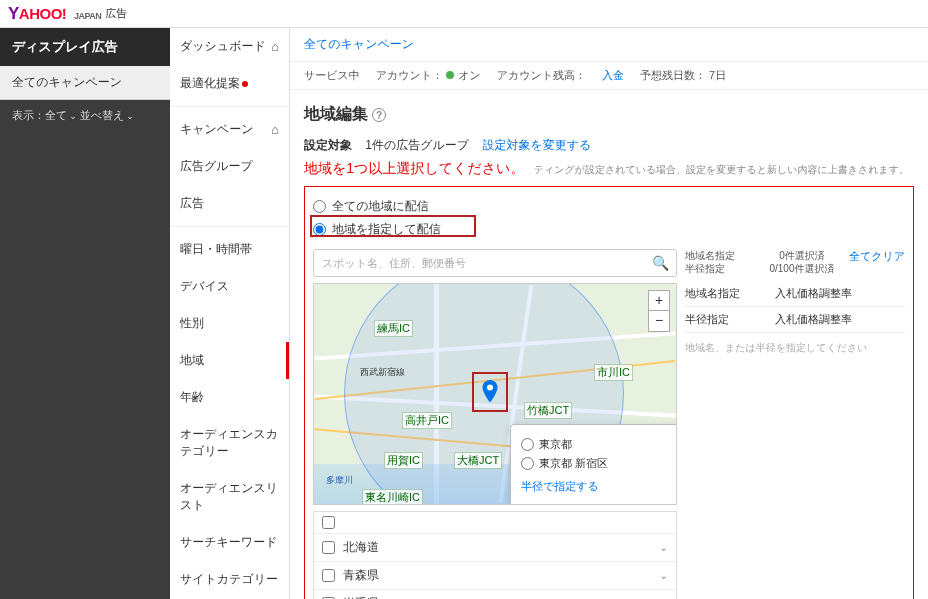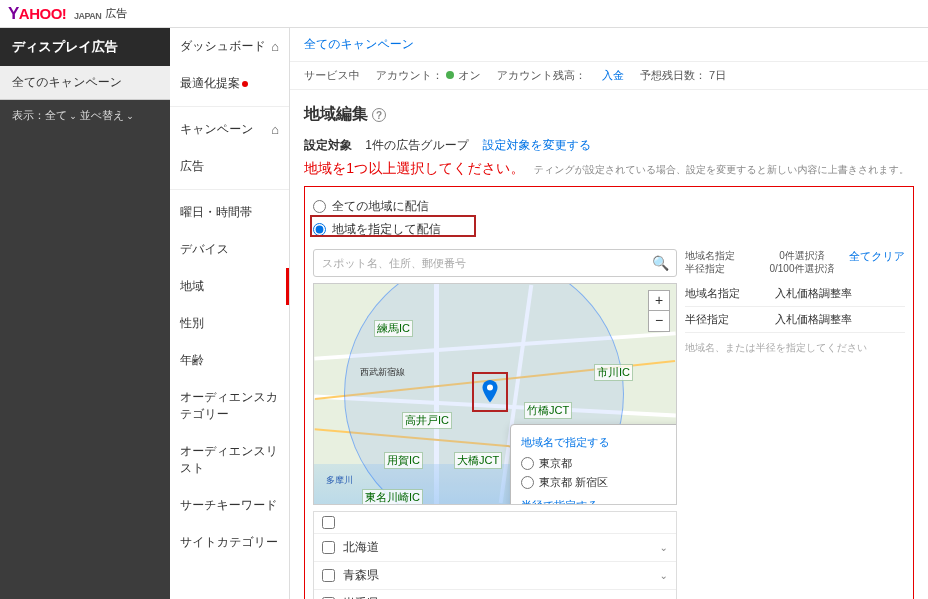--- a/index.html
+++ b/index.html
@@ -116,34 +116,37 @@
       </div>
     <div class="midnav-item">
         <span><span>最適化提案</span><span class="dot-red"></span></span>
       </div>
     <div class="midnav-sep"></div>
     <div class="midnav-item">
         <span>キャンペーン</span>
         <span class="mid-icon">⌂</span>
       </div>
     <div class="midnav-item">
+        <span>広告グループ</span>
+      </div>
+    <div class="midnav-item">
         <span>広告</span>
       </div>
     <div class="midnav-sep"></div>
     <div class="midnav-item">
         <span>曜日・時間帯</span>
       </div>
     <div class="midnav-item">
         <span>デバイス</span>
+      </div>
+    <div class="midnav-item">
+        <span>性別</span>
       </div>
     <div class="midnav-item active">
         <span>地域</span>
-      </div>
-    <div class="midnav-item">
-        <span>性別</span>
       </div>
     <div class="midnav-item">
         <span>年齢</span>
       </div>
     <div class="midnav-item">
         <span>オーディエンスカテゴリー</span>
       </div>
     <div class="midnav-item">
         <span>オーディエンスリスト</span>
       </div>
@@ -228,21 +231,20 @@
                   </svg>
               </div>
               <div class="hl-box" style="left:158px;top:88px;width:36px;height:40px;"></div>
 
               <div class="zoom-ctrl">
                 <div>+</div>
                 <div>−</div>
               </div>
 
               <div class="popup" style="left:196px;top:140px;">
-                <div class="sec-title">地域名で指定する</div>
                 <div class="opt">
                     <input type="radio" name="p1" style="">
                     <span>東京都</span>
                   </div>
                 <div class="opt">
                     <input type="radio" name="p1" style="">
                     <span>東京都 新宿区</span>
                   </div>
                 <div class="sec-title" style="margin-top:6px;">半径で指定する</div>
 

